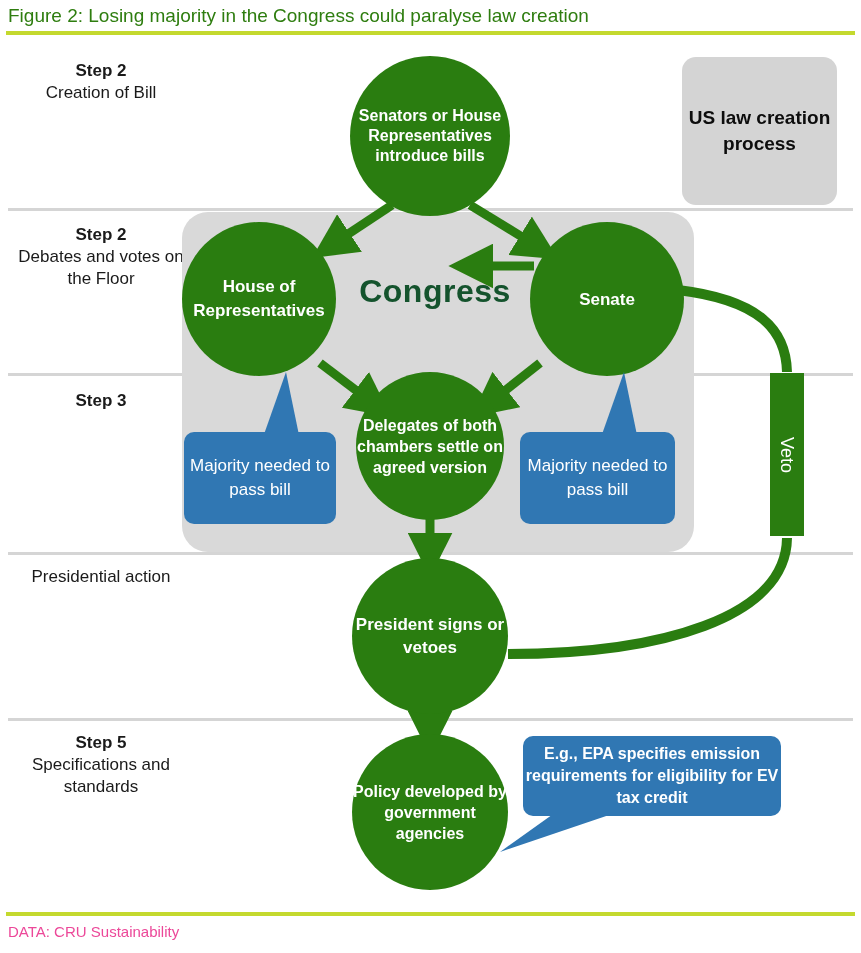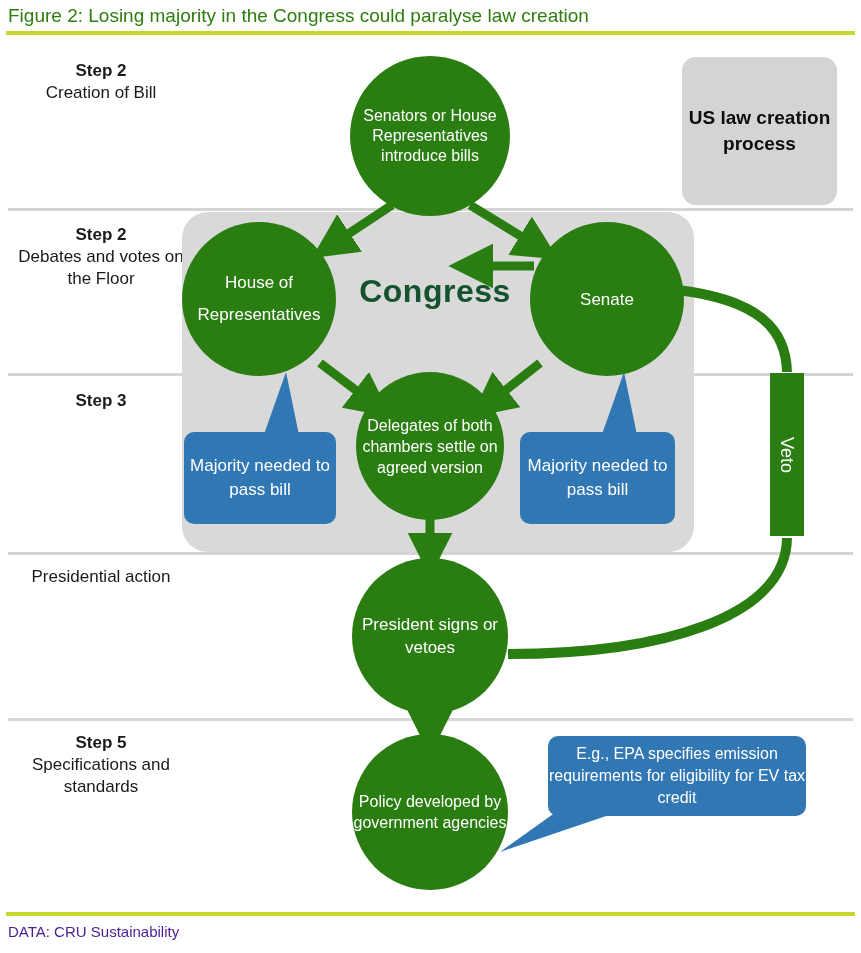--- a/index.html
+++ b/index.html
@@ -48,38 +48,38 @@
     color:#14532d;font-weight:bold;font-size:32px;line-height:38px;text-align:center;
     letter-spacing:0.5px;
   }
 
   
   .circle{
     position:absolute;border-radius:50%;background:#2a7d10;
     display:flex;align-items:center;justify-content:center;
     color:#ffffff;text-align:center;
   }
-  .circle span{display:block;padding:0 0;}
+  .circle span{display:block;padding:0 0;font-weight:bold;}
 
   #c-senators{left:350px;top:56px;width:160px;height:160px;font-size:16px;line-height:20px;}
-  #c-house{left:182px;top:222px;width:154px;height:154px;font-size:17px;line-height:32px;}
+  #c-house{left:182px;top:222px;width:154px;height:154px;font-size:17px;line-height:24px;}
   #c-senate{left:530px;top:222px;width:154px;height:154px;font-size:17px;line-height:23px;}
   #c-delegates{left:356px;top:372px;width:148px;height:148px;font-size:16px;line-height:21px;}
   #c-president{left:352px;top:558px;width:156px;height:156px;font-size:17px;line-height:23px;}
   #c-policy{left:352px;top:734px;width:156px;height:156px;font-size:16px;line-height:21px;}
 
   
   .callout{
     position:absolute;background:#3077b3;border-radius:10px;
     color:#ffffff;text-align:center;
     display:flex;align-items:center;justify-content:center;
   }
   #call-left{left:184px;top:432px;width:152px;height:92px;font-size:17px;line-height:24px;}
   #call-right{left:520px;top:432px;width:155px;height:92px;font-size:17px;line-height:24px;}
-  #call-epa{left:548px;top:736px;width:258px;height:80px;font-size:16px;line-height:22px;}
+  #call-epa{left:523px;top:736px;width:258px;height:80px;font-size:16px;line-height:22px;font-weight:bold;}
 
   
   #veto-bar{
     position:absolute;left:770px;top:373px;width:34px;height:163px;background:#2a7d10;
   }
   #veto-text{
     position:absolute;left:770px;top:373px;width:34px;height:163px;
     display:flex;align-items:center;justify-content:center;
   }
   #veto-text span{
@@ -87,21 +87,21 @@
     color:#ffffff;font-size:18px;line-height:18px;
   }
 
   
   #arrows{position:absolute;left:0;top:0;width:861px;height:953px;pointer-events:none;}
 
   
   #footer-rule{position:absolute;left:6px;top:912px;width:849px;height:4px;background:#c4d92e;}
   #footer-text{
     position:absolute;left:8px;top:922px;width:600px;
-    color:#4c1d95;font-size:15px;line-height:20px;
+    color:#ec4899;font-size:15px;line-height:20px;
   }
 </style>
 </head>
 <body>
 
 <div id="page">
 
   <div id="fig-title">Figure 2: Losing majority in the Congress could paralyse law creation</div>
   <div id="title-rule"></div>
 

